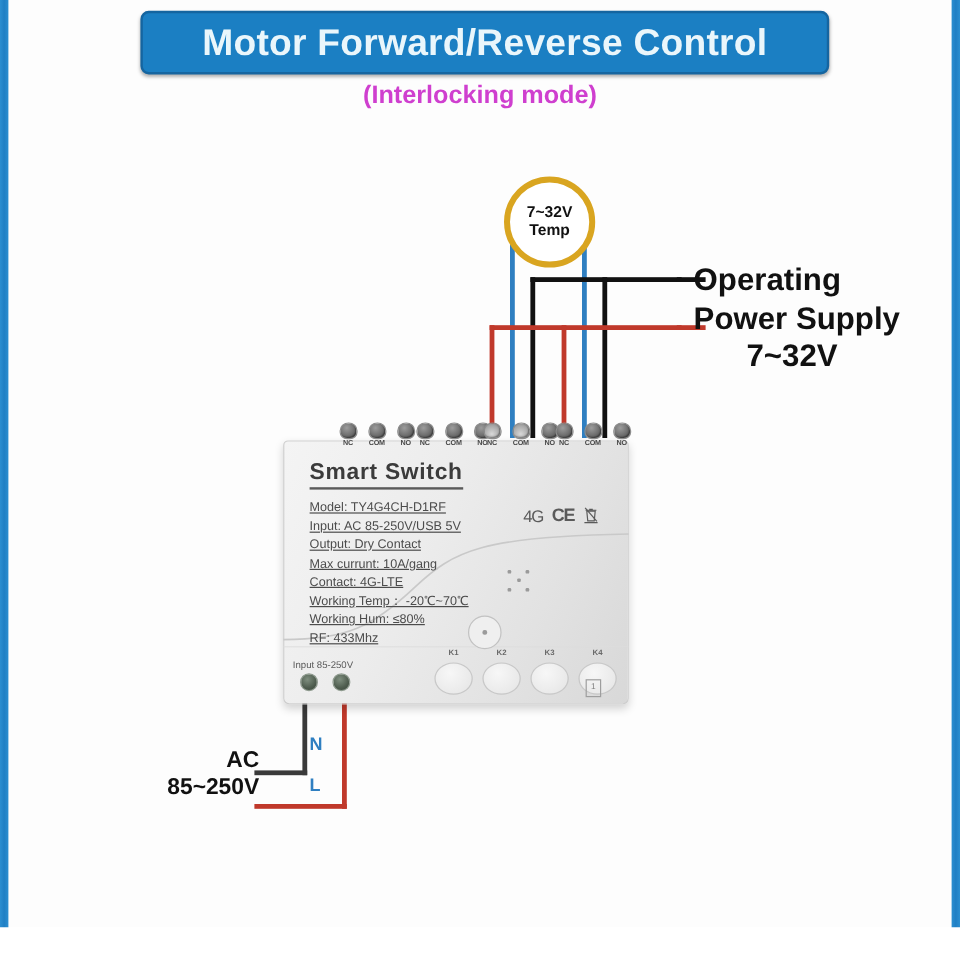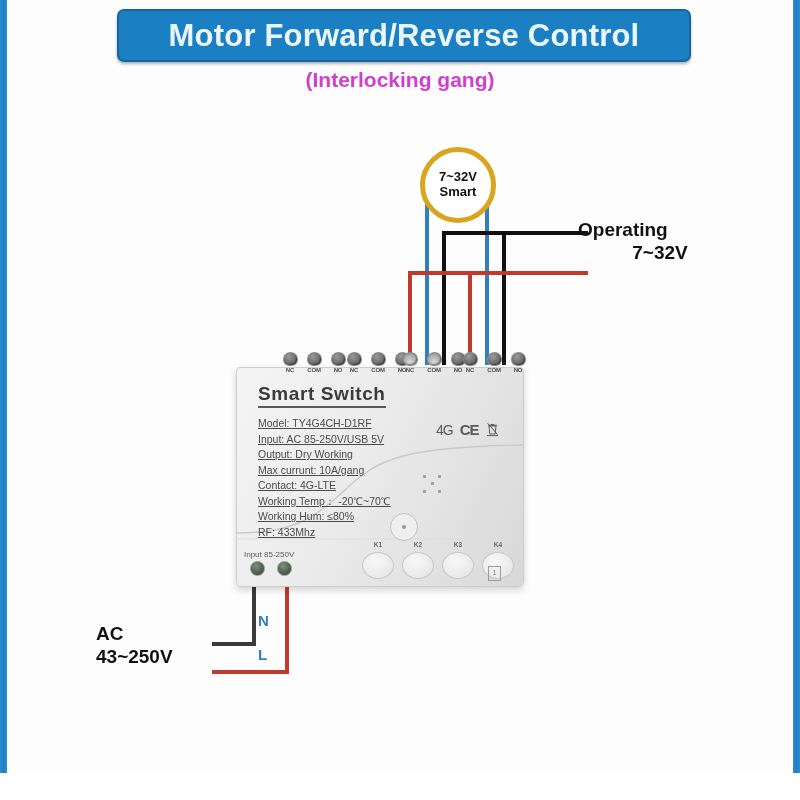--- a/index.html
+++ b/index.html
@@ -90,21 +90,21 @@
     color: #111;
     line-height: 1.12;
   }
 
   
   #ops-label {
     position: absolute;
     left: 578px;
     top: 218px;
     width: 210px;
-    font-size: 19px;
+    font-size: 26px;
     font-weight: bold;
     color: #111;
     line-height: 1.22;
   }
   #ops-label .l1, #ops-label .l2 { display: block; }
   #ops-label .l3 { display: block; text-align: center; padding-right: 46px; }
 
   
   #device {
     position: absolute;
@@ -292,20 +292,21 @@
     border: 1px solid #8e9a8e;
     box-sizing: border-box;
   }
 
   
   #ac-label {
     position: absolute;
     left: 96px;
     top: 622px;
     width: 120px;
+    text-align: right;
     font-size: 19px;
     font-weight: bold;
     color: #111;
     line-height: 1.22;
   }
   .nl-tag {
     position: absolute;
     font-size: 15px;
     font-weight: bold;
     color: #2f7fc1;
@@ -315,42 +316,43 @@
 <body>
 
 <div id="page">
 
   <div class="edge-stripe edge-left"></div>
   <div class="edge-stripe edge-right"></div>
 
   <div id="title-banner">
     <span id="title-text">Motor Forward/Reverse Control</span>
   </div>
-  <div id="subtitle-text">(Interlocking gang)</div>
+  <div id="subtitle-text">(Interlocking mode)</div>
 
   <div class="wire wv c-blue" style="left:425px; top:185px; height:180px;"></div>
   <div class="wire wv c-blue" style="left:485px; top:185px; height:180px;"></div>
 
   <div class="wire wh c-black" style="left:442px; top:231px; width:126px;"></div>
   <div class="wire wv c-black" style="left:442px; top:231px; height:134px;"></div>
   <div class="wire wv c-black" style="left:502px; top:231px; height:134px;"></div>
   <div class="wire wh c-black" style="left:564px; top:231px; width:24px;"></div>
 
   <div class="wire wh c-red" style="left:408px; top:271px; width:160px;"></div>
   <div class="wire wv c-red" style="left:408px; top:271px; height:94px;"></div>
   <div class="wire wv c-red" style="left:468px; top:271px; height:94px;"></div>
   <div class="wire wh c-red" style="left:564px; top:271px; width:24px;"></div>
 
   <div id="motor-circle">
     <span>7~32V</span>
-    <span>Smart</span>
+    <span>Temp</span>
   </div>
 
   <div id="ops-label">
     <span class="l1">Operating</span>
+    <span class="l2">Power Supply</span>
     <span class="l3">7~32V</span>
   </div>
 
   <div id="terminal-strip">
 
     <div class="term-group" style="left:42px;">
       <div class="term">
         <div class="screw"></div>
         <div class="term-label">NC</div>
       </div>
@@ -416,21 +418,21 @@
     <svg id="device-contour" viewBox="0 0 288 220">
       <path d="M 0 166 C 52 166 74 156 110 122 C 142 92 166 80 288 78" fill="none" stroke="#c9c9c9" stroke-width="1.4"></path>
       <path d="M 0 172 L 288 172" fill="none" stroke="#dcdcdc" stroke-width="0.8"></path>
     </svg>
 
     <div id="brand">Smart  Switch</div>
 
     <div id="spec-list">
       <div>Model:  TY4G4CH-D1RF</div>
       <div>Input:  AC 85-250V/USB 5V</div>
-      <div>Output:  Dry Working</div>
+      <div>Output:  Dry Contact</div>
       <div>Max currunt:  10A/gang</div>
       <div>Contact:  4G-LTE</div>
       <div>Working Temp： -20℃~70℃</div>
       <div>Working Hum: ≤80%</div>
       <div>RF: 433Mhz</div>
     </div>
 
     <div id="cert-marks">
       <span id="cert-4g">4G</span>
       <span id="cert-ce">CE</span>
@@ -487,16 +489,16 @@
   <div class="wire wh c-gray" style="left:212px; top:642px; width:44px;"></div>
 
   <div class="wire wv c-red" style="left:285px; top:578px; height:96px;"></div>
   <div class="wire wh c-red" style="left:212px; top:670px; width:77px;"></div>
 
   <div class="nl-tag" style="left:258px; top:612px;">N</div>
   <div class="nl-tag" style="left:258px; top:646px;">L</div>
 
   <div id="ac-label">
     <div>AC</div>
-    <div>43~250V</div>
+    <div>85~250V</div>
   </div>
 
 </div>
 
 </body></html>

